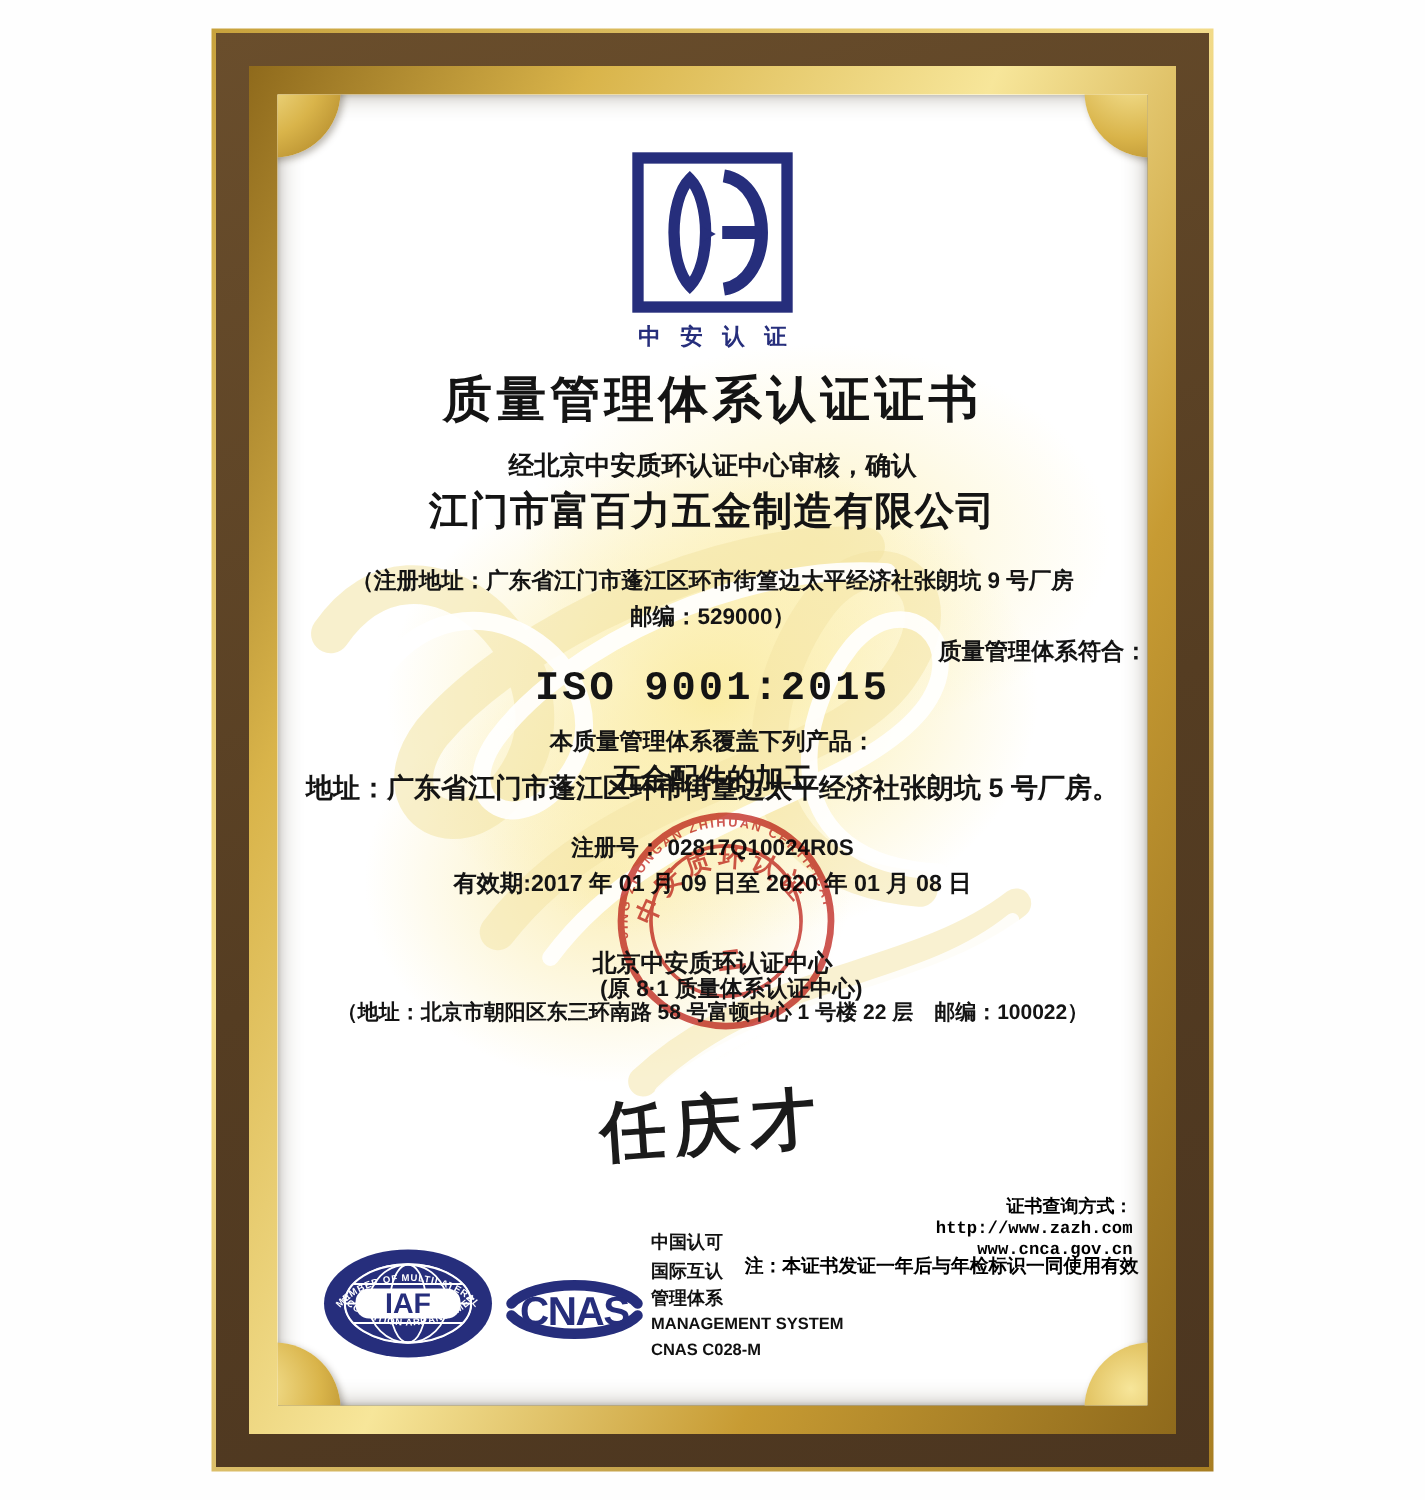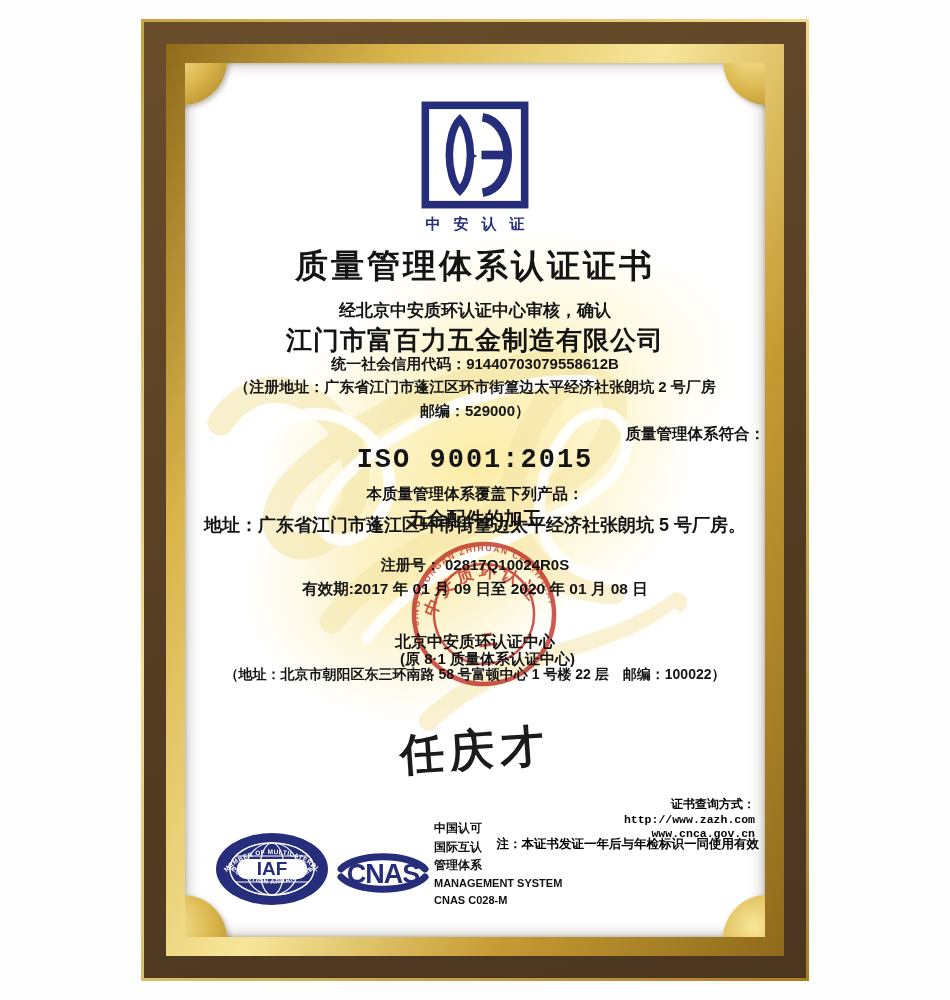--- a/index.html
+++ b/index.html
@@ -118,22 +118,21 @@
             <path d="M56,50 L80,50" fill="none" stroke="#262e7c" stroke-width="8"></path>
             <path d="M56,33 L70,33 M56,67 L70,67" fill="none" stroke="#262e7c" stroke-width="0"></path>
             <path d="M43,46 L52,51 L43,56" fill="#262e7c"></path>
           </svg>
         </div>
 
         <div class="line caption navy">中安认证</div>
         <div class="line title">质量管理体系认证证书</div>
         <div class="line audit">经北京中安质环认证中心审核，确认</div>
         <div class="line company">江门市富百力五金制造有限公司</div>
-        <div class="line code">统一社会信用代码：91440703079558612B</div>
-        <div class="line addr1">（注册地址：广东省江门市蓬江区环市街篁边太平经济社张朗坑 2 号厂房</div>
+        <div class="line addr1">（注册地址：广东省江门市蓬江区环市街篁边太平经济社张朗坑 9 号厂房</div>
         <div class="line addr2">邮编：529000）</div>
         <div class="line conform">质量管理体系符合：</div>
         <div class="line standard">ISO 9001:2015</div>
         <div class="line scope">五金配件的加工</div>
         <div class="line scope-label">本质量管理体系覆盖下列产品：</div>
         <div class="line site-addr">地址：广东省江门市蓬江区环市街篁边太平经济社张朗坑 5 号厂房。</div>
         <div class="line regno">注册号： 02817Q10024R0S</div>
         <div class="line validity">有效期:2017 年 01 月 09 日至 2020 年 01 月 08 日</div>
 
         <svg class="stamp" viewBox="0 0 150 150">

